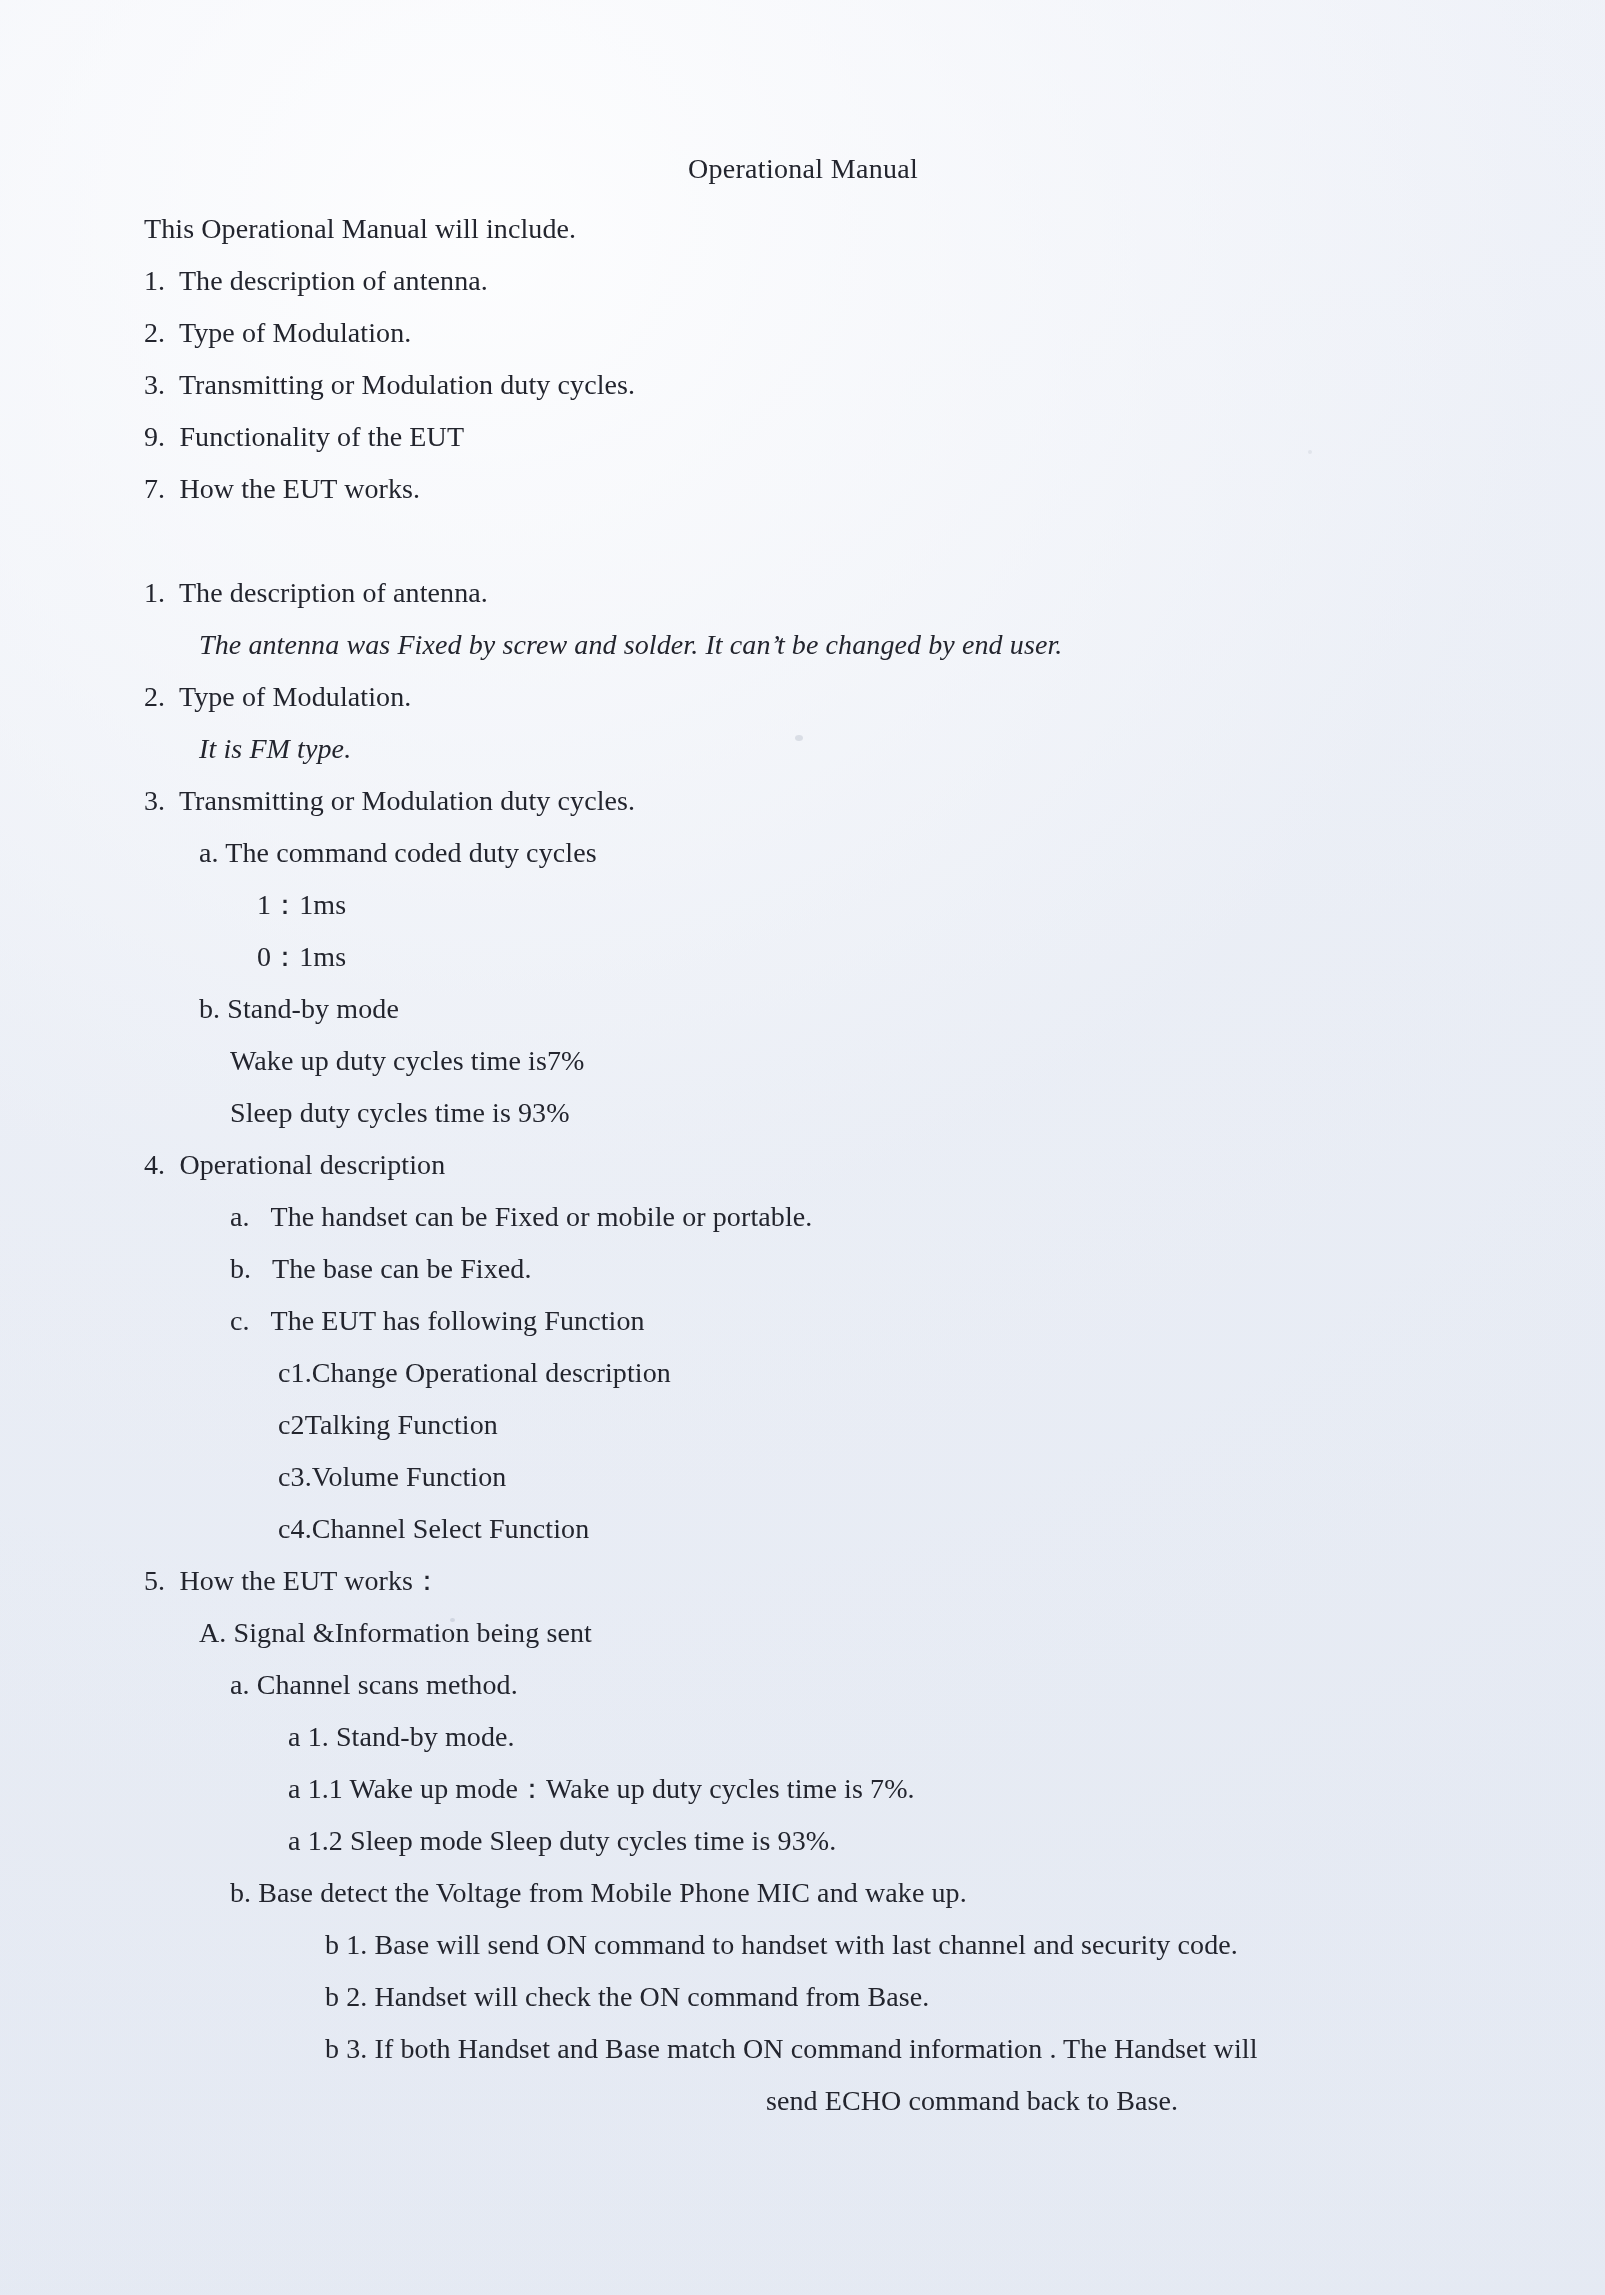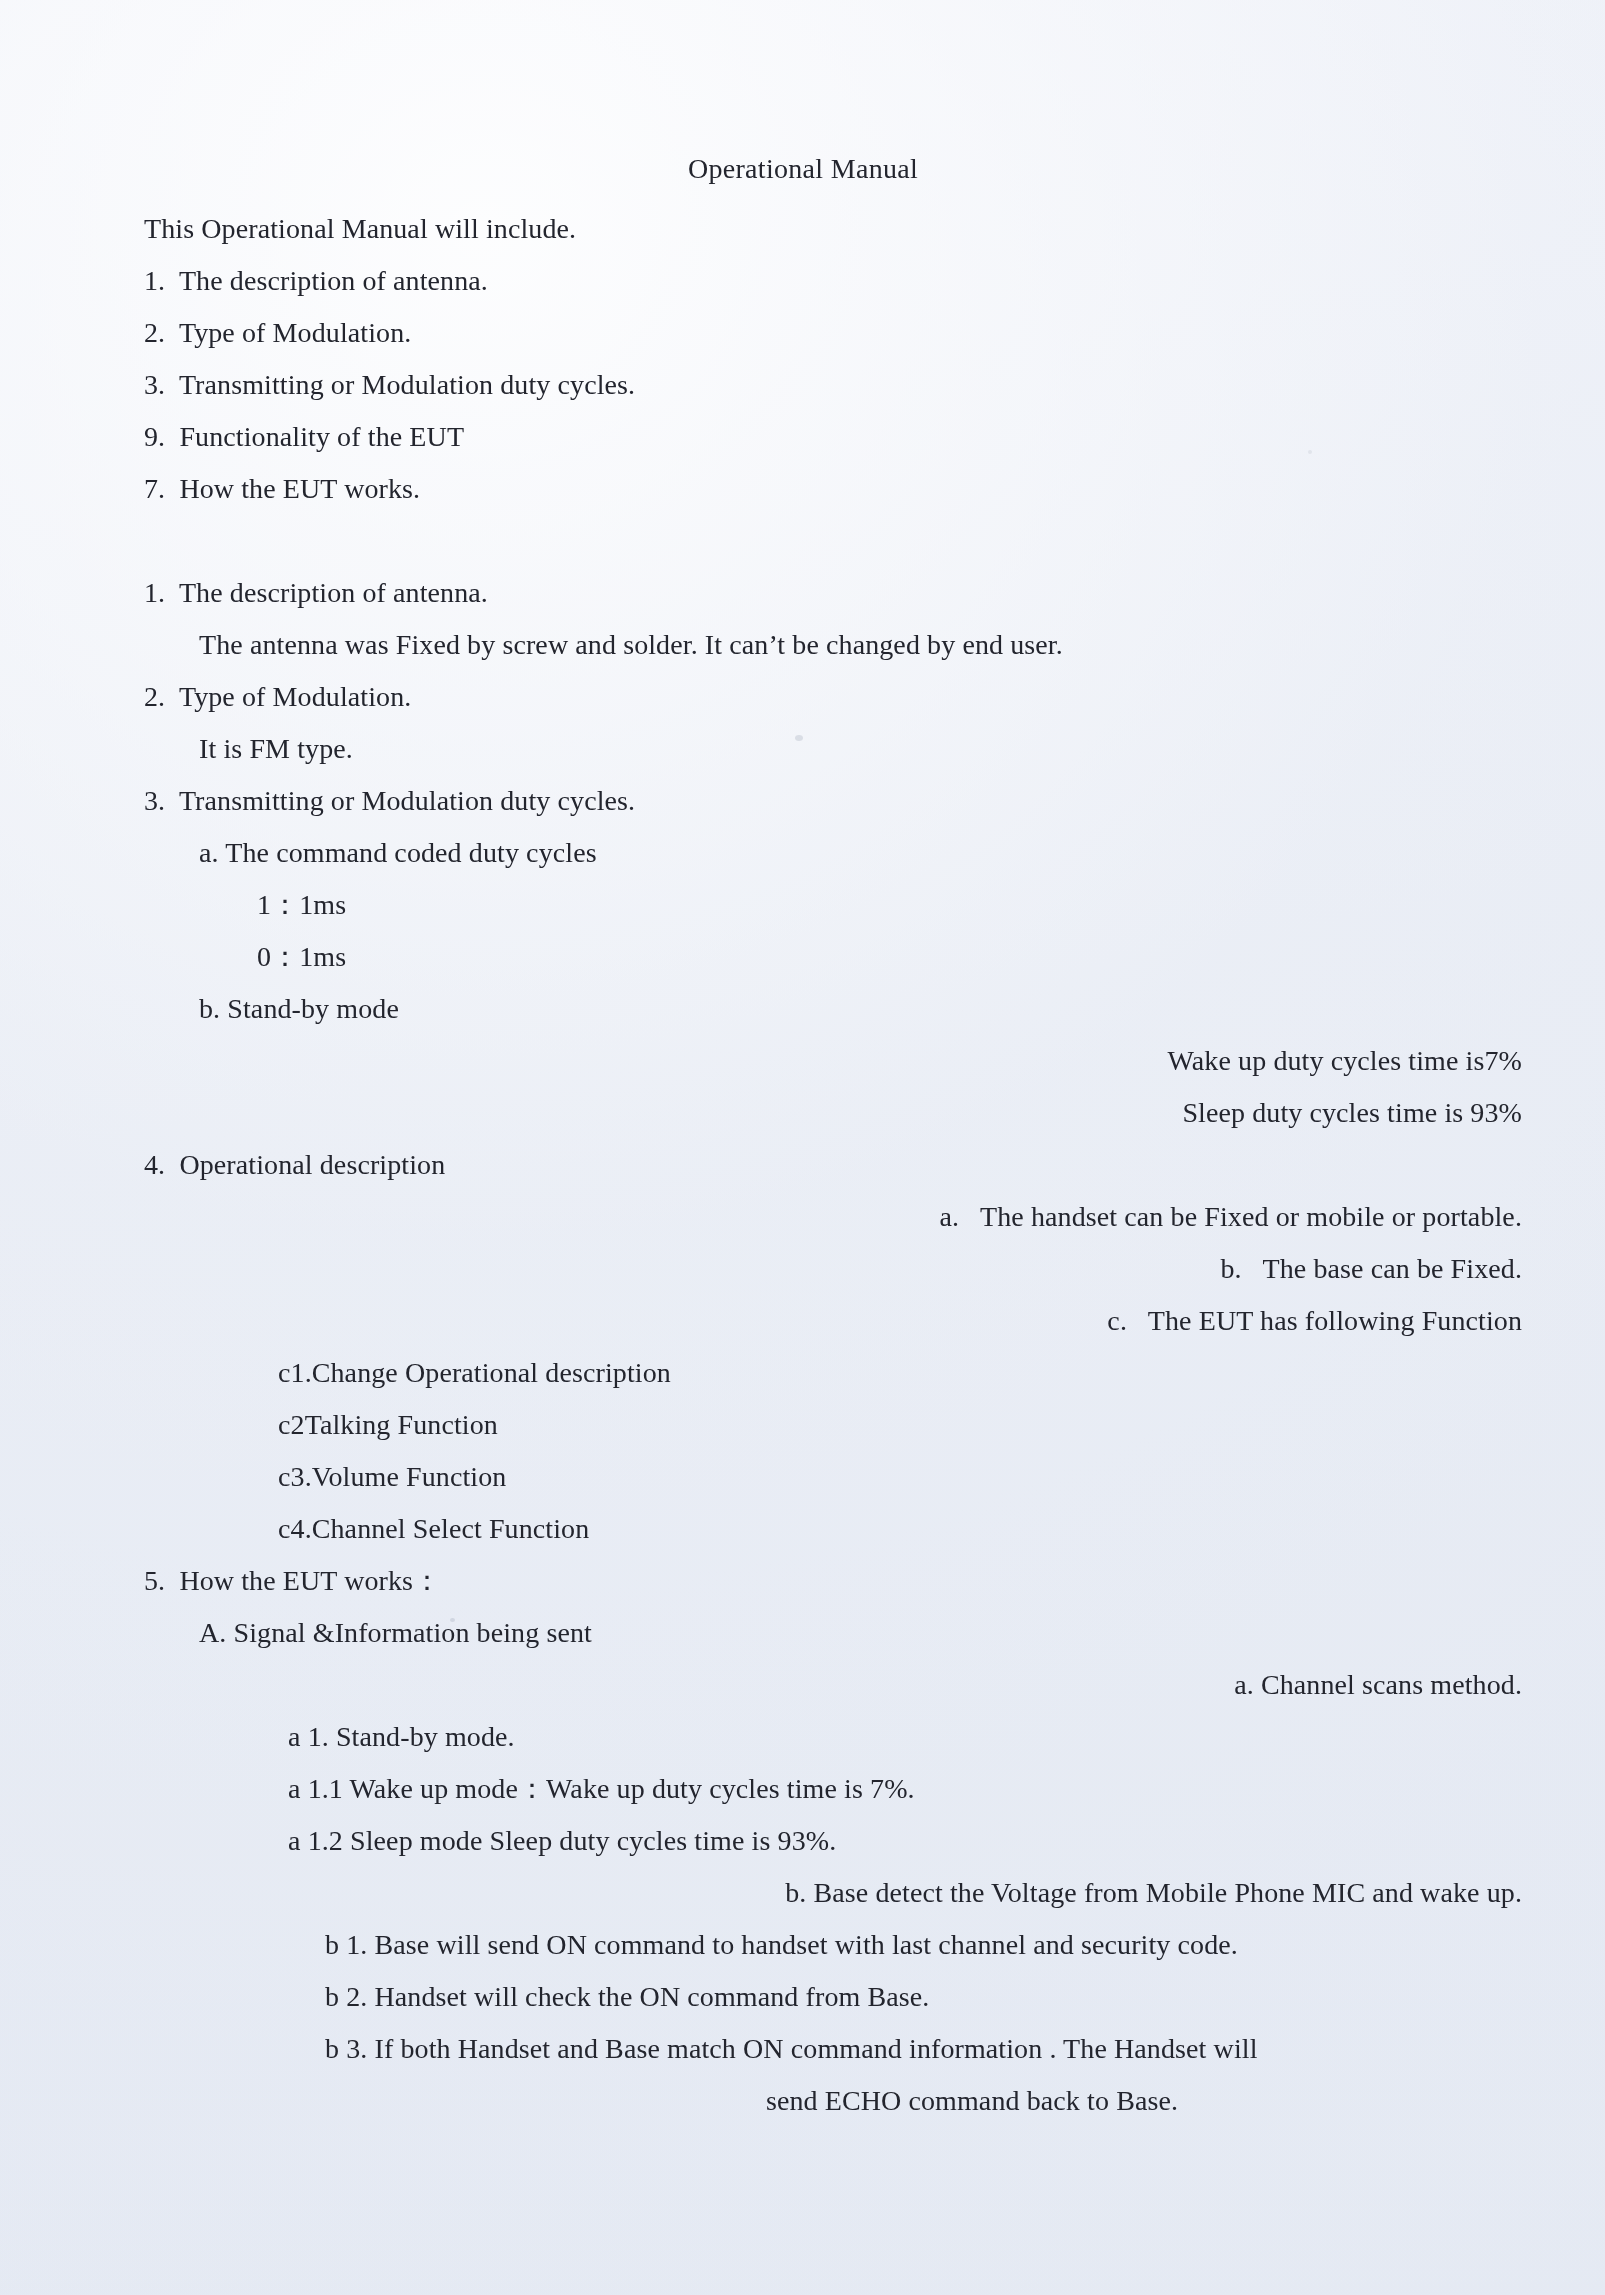--- a/index.html
+++ b/index.html
@@ -53,23 +53,23 @@
     line-height: 52px;
     white-space: pre;
     letter-spacing: 0.1px;
   }
   .gap {
     height: 52px;
   }
   
   .i0  { padding-left: 0px; }
   .i1  { padding-left: 0px; }
-  .i2  { padding-left: 55px; }
+  .i2  { padding-left: 55px; font-style: italic; }
   .i3  { padding-left: 55px; }
-  .i4  { padding-left: 86px; text-align: right; }
+  .i4  { padding-left: 86px; }
   .i5  { padding-left: 113px; }
   .i6  { padding-left: 134px; }
   .i7  { padding-left: 144px; }
   .i8  { padding-left: 181px; }
   .hang {
     padding-left: 278px;
     text-align: center;
   }
 </style>
 </head>

